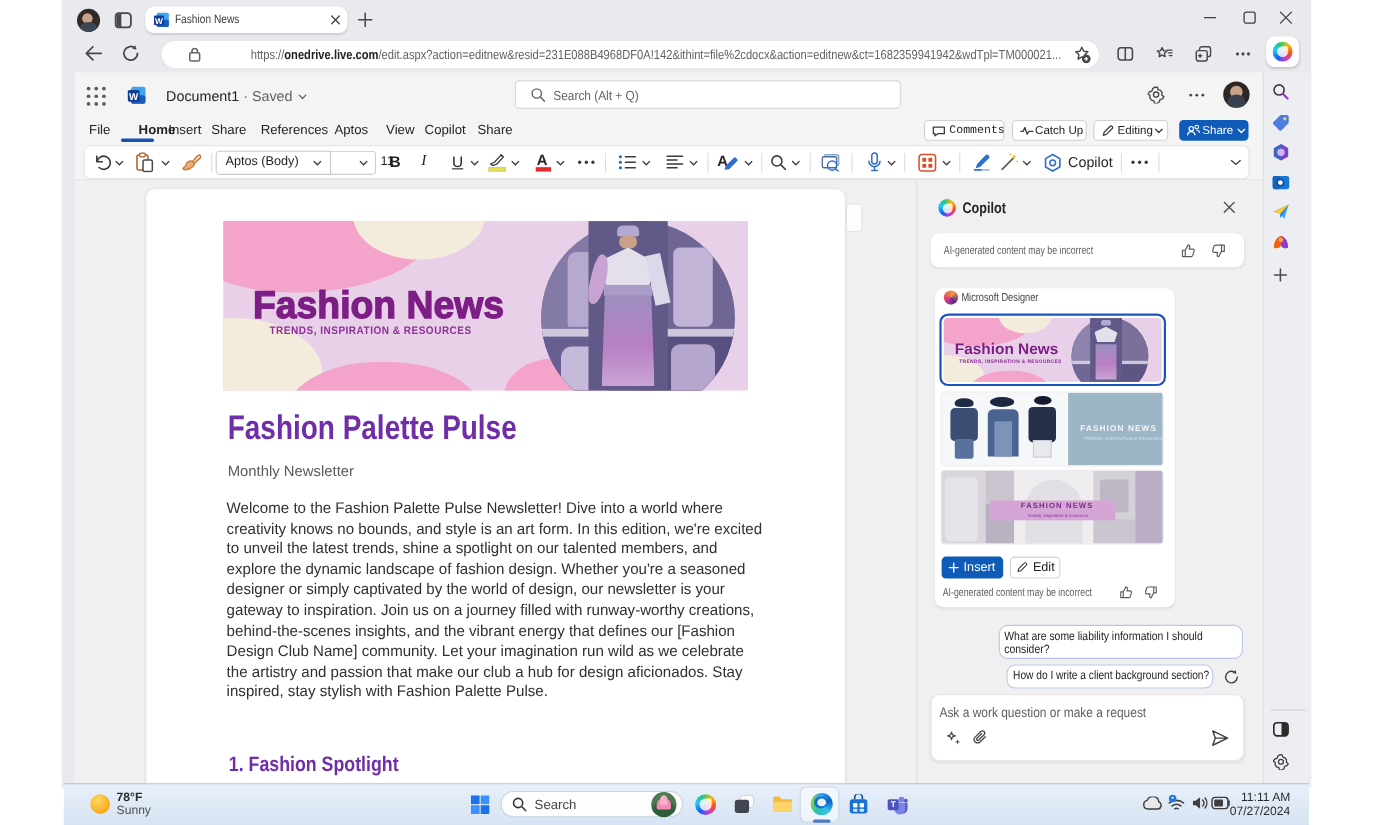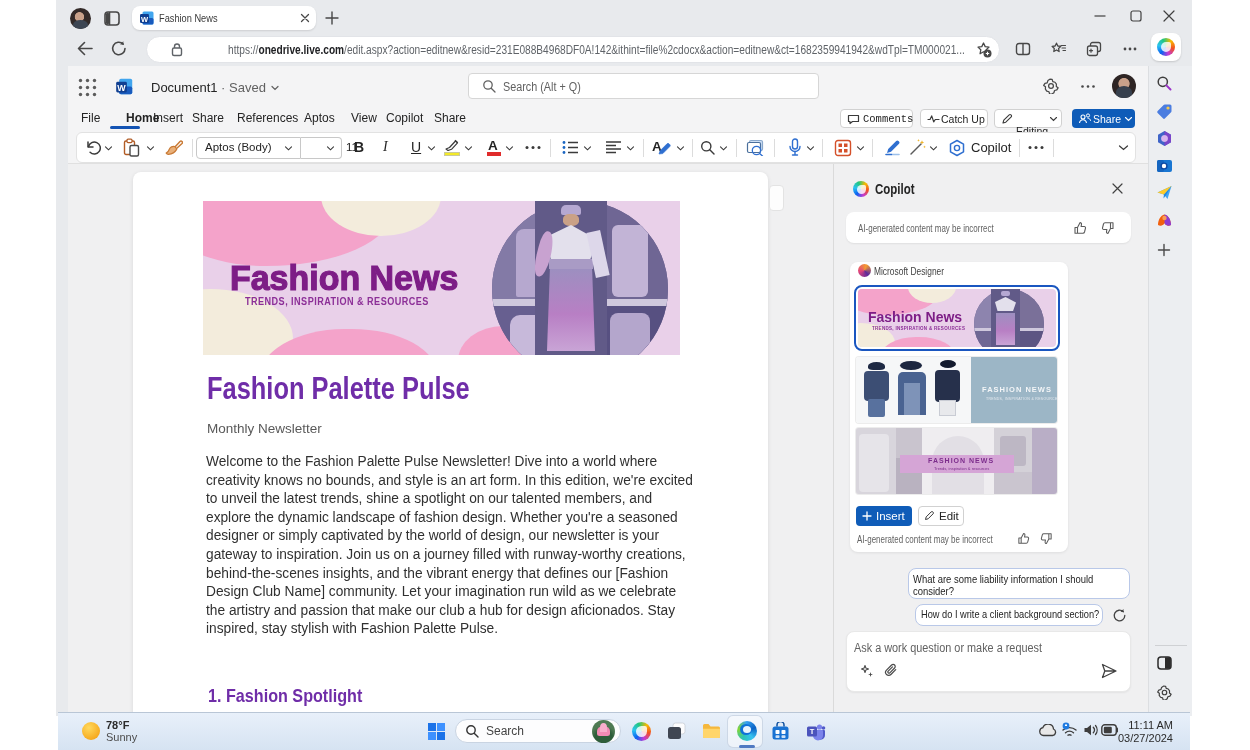--- a/index.html
+++ b/index.html
@@ -157,21 +157,21 @@
 <div class="abs" style="left:863px; top:113px; font-size:10.5px; color:#242424;font-family:Liberation Mono, monospace;">Comments</div>
 <div class="abs" style="left:920px; top:109px; width:68px; height:19px; background:#fff; border:1px solid #d1d1d1; border-radius:4px;"></div>
 <svg class="abs" style="left:927px; top:113px;" width="13" height="12" viewBox="0 0 13 12">
   <path d="M1 6.5h2l1.7-3.6 2 6 1.6-2.4H12" fill="none" stroke="#3a3a3a" stroke-width="1.2" stroke-linejoin="round" stroke-linecap="round"></path>
 </svg>
 <div class="abs" style="left:941px; top:113px; font-size:10.5px; color:#242424;">Catch Up</div>
 <div class="abs" style="left:994px; top:109px; width:68px; height:19px; background:#fff; border:1px solid #d1d1d1; border-radius:4px;"></div>
 <svg class="abs" style="left:1001px; top:113px;" width="12" height="12" viewBox="0 0 12 12">
   <path d="M2 10l.8-2.8 5.4-5.4a1.2 1.2 0 0 1 1.7 0l.3.3a1.2 1.2 0 0 1 0 1.7L4.8 9.2z" fill="none" stroke="#3a3a3a" stroke-width="1.1" stroke-linejoin="round"></path>
 </svg>
-<div class="abs" style="left:1016px; top:113px; font-size:10.5px; color:#242424;margin-top:12px;">Editing</div>
+<div class="abs" style="left:1016px; top:113px; font-size:10.5px; color:#242424;">Editing</div>
 <svg class="abs" style="left:1049px; top:115px;" width="9" height="8" viewBox="0 0 9 8">
   <path d="M1.5 2.5l3 3 3-3" stroke="#3a3a3a" stroke-width="1.1" fill="none" stroke-linecap="round"></path>
 </svg>
 <div class="abs" style="left:1072px; top:109px; width:63px; height:19px; background:#0f5cb8; border-radius:4px;"></div>
 <svg class="abs" style="left:1078px; top:112px;" width="14" height="13" viewBox="0 0 14 13">
   <circle cx="5" cy="5" r="2" fill="none" stroke="#fff" stroke-width="1.1"></circle>
   <path d="M1.5 11c.4-2.2 1.8-3.3 3.5-3.3S8.1 8.8 8.5 11" fill="none" stroke="#fff" stroke-width="1.1"></path>
   <circle cx="10" cy="3.5" r="1.6" fill="none" stroke="#fff" stroke-width="1"></circle>
   <path d="M9.5 6.2c1.8 0 2.8 1 3.1 2.6" fill="none" stroke="#fff" stroke-width="1"></path>
 </svg>
@@ -628,13 +628,13 @@
 <svg class="abs" style="left:1083px; top:723px;" width="16" height="14" viewBox="0 0 16 14">
   <path d="M1.5 5h2.5L8 1.8v10.4L4 9H1.5z" fill="#3d3d3d"></path>
   <path d="M10.3 4.2a4.2 4.2 0 0 1 0 5.6M12.5 2.5a7 7 0 0 1 0 9" fill="none" stroke="#3d3d3d" stroke-width="1.3" stroke-linecap="round"></path>
 </svg>
 <svg class="abs" style="left:1101px; top:724px;" width="18" height="12" viewBox="0 0 18 12">
   <rect x="0.8" y="0.8" width="14.5" height="10.4" rx="3" fill="none" stroke="#3d3d3d" stroke-width="1.4"></rect>
   <rect x="2.8" y="2.8" width="8" height="6.4" rx="1.2" fill="#3d3d3d"></rect>
   <path d="M16.2 4.2v3.6" stroke="#3d3d3d" stroke-width="1.6" stroke-linecap="round"></path>
 </svg>
 <div class="abs" style="left:1113px; top:719px; width:60px; font-size:11px; color:#2b2b2b; text-align:right;">11:11 AM</div>
-<div class="abs" style="left:1108px; top:731.5px; width:65px; font-size:11px; color:#2b2b2b; text-align:right;">03/27/2024</div>
+<div class="abs" style="left:1108px; top:731.5px; width:65px; font-size:11px; color:#2b2b2b; text-align:right;">07/27/2024</div>
 
 </body></html>

